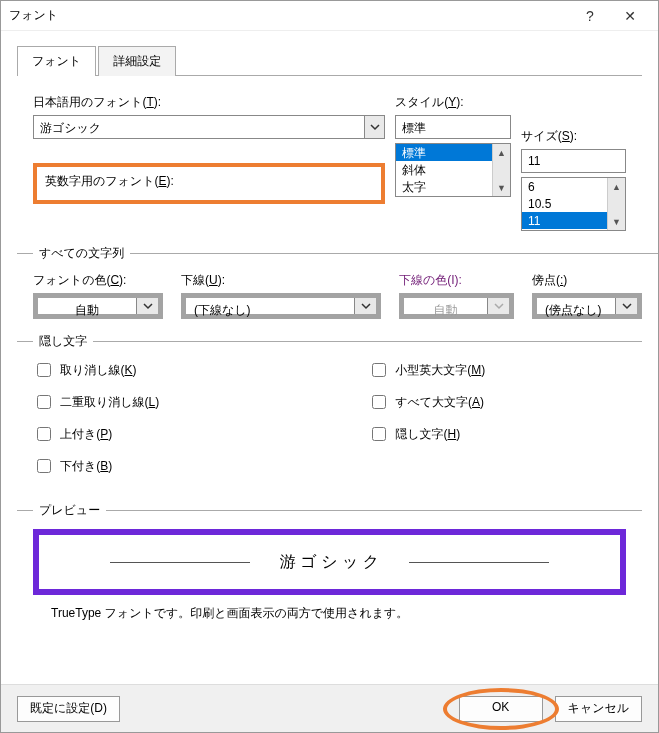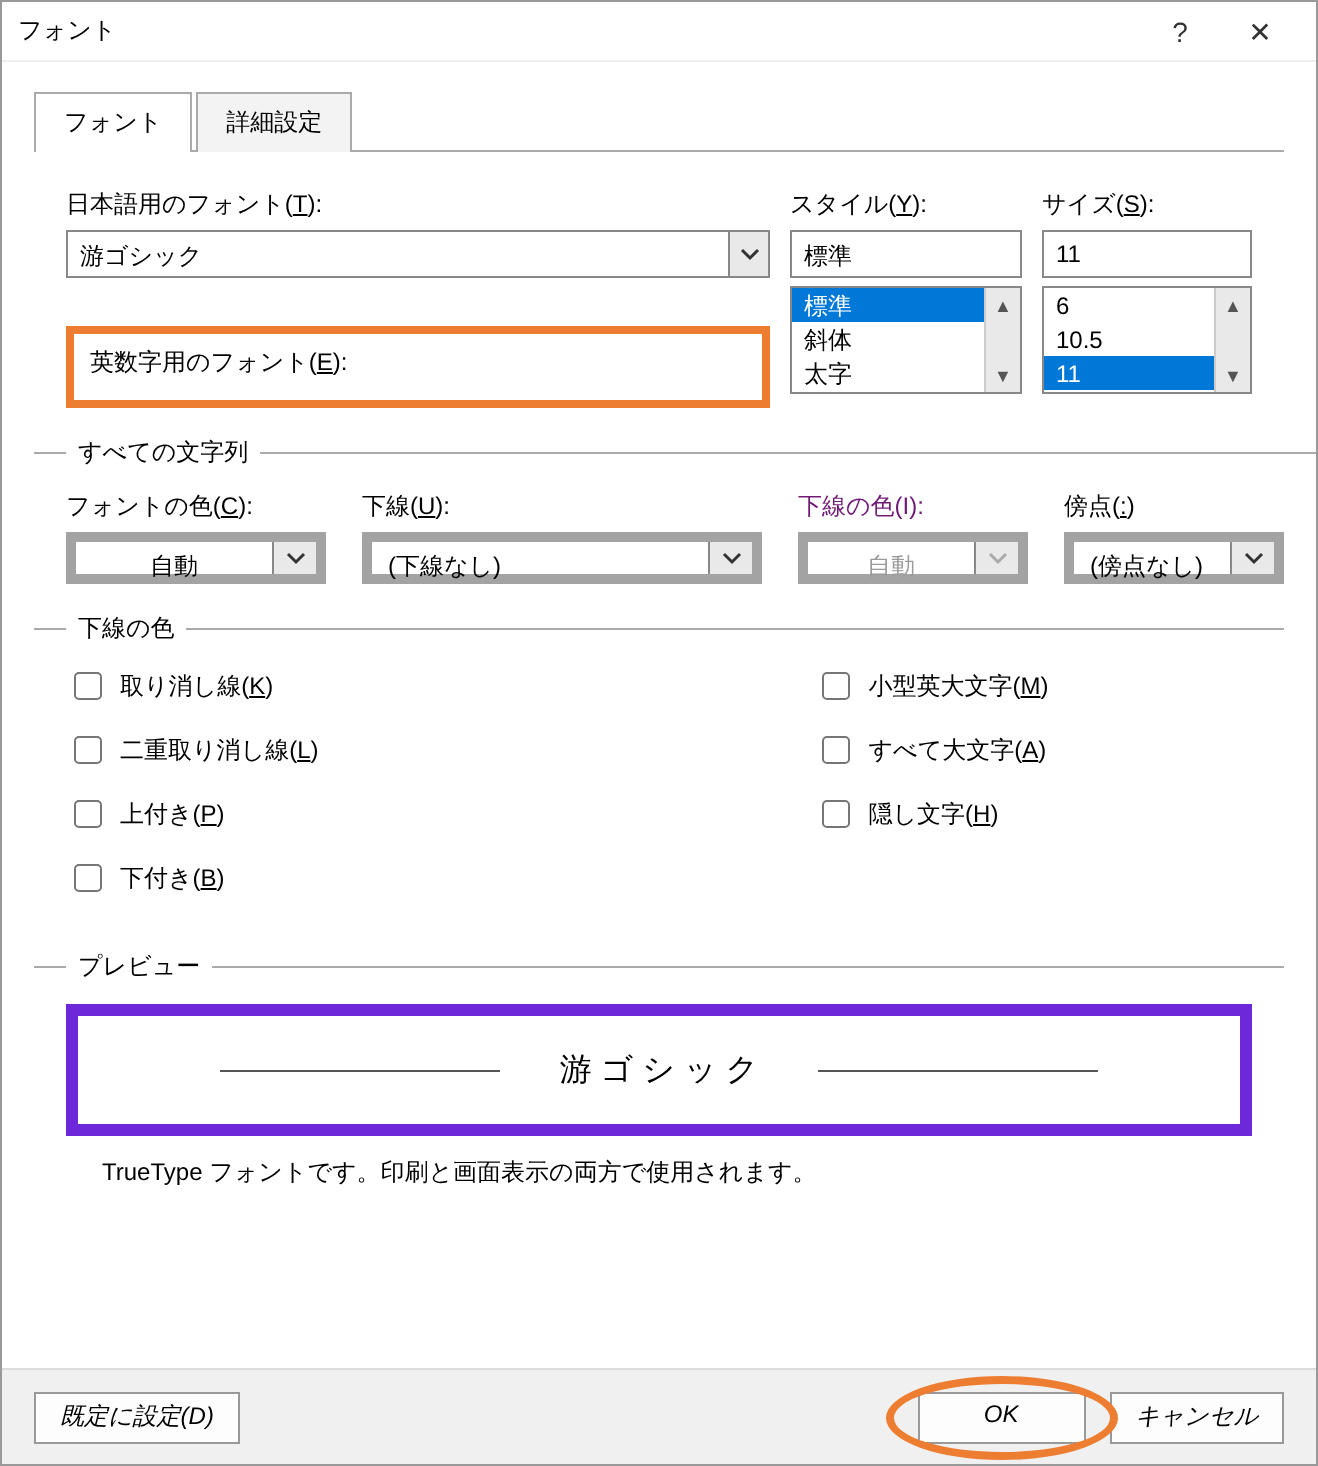--- a/index.html
+++ b/index.html
@@ -8,21 +8,21 @@
   .titlebar { height: 30px; background: #fff; display: flex; align-items: center; padding: 0 8px; border-bottom: 1px solid #eee; }
   .titlebar .title { flex: 1; }
   .titlebar .icon { width: 40px; text-align: center; font-size: 14px; color: #333; }
   .content { padding: 14px 16px 0 16px; }
   .tabs { display: flex; border-bottom: 1px solid #aaa; margin-bottom: 18px; }
   .tab { padding: 6px 14px; border: 1px solid #aaa; border-bottom: none; margin-right: 2px; background: #fff; position: relative; top: 1px; cursor: default; }
   .tab.inactive { background: #f3f3f3; }
   .top-grid { display: flex; gap: 10px; padding: 0 16px; }
   .col-fonts { flex: 1; }
   .col-style { width: 116px; }
-  .col-size { width: 105px; }
+  .col-size { width: 105px; margin-top: 34px; }
   .lbl { display: block; margin-bottom: 4px; }
   .underline { text-decoration: underline; }
   .combo { display: flex; }
   .combo input, .combo .val { flex: 1; border: 1px solid #888; padding: 4px 6px; height: 24px; background: #fff; }
   .combo .btn { width: 20px; height: 24px; border: 1px solid #888; border-left: none; background: #e9e9e9; display: flex; align-items: center; justify-content: center; }
   .listbox { border: 1px solid #888; height: 54px; overflow: hidden; position: relative; display: flex; }
   .listbox .items { flex: 1; }
   .listbox .item { padding: 1px 6px; height: 17px; line-height: 16px; }
   .listbox .item.selected { background: #0078d7; color: #fff; }
   .listbox .scroll { width: 18px; background: #e9e9e9; border-left: 1px solid #ccc; display: flex; flex-direction: column; }
@@ -31,30 +31,30 @@
   .orange-box { border: 4px solid #ed7d31; padding: 6px 8px; margin-top: 24px; }
   fieldset { border: none; border-top: 1px solid #aaa; margin: 14px 0 0 0; padding: 10px 16px 0 16px; }
   legend { padding: 0 6px; }
   .row-controls { display: flex; gap: 18px; }
   .ctl { display: flex; flex-direction: column; }
   .dropdown { display: flex; border: 5px solid #a3a3a3; height: 26px; background: #fff; }
   .dropdown .val { flex: 1; padding: 4px 8px; }
   .dropdown .btn { width: 22px; background: #e9e9e9; border-left: 1px solid #888; display: flex; align-items: center; justify-content: center; }
   .dropdown.disabled { color: #9a9a9a; }
   .disabled-label { color: #701a75; }
-  .check-cols { display: flex; gap: 88px; }
+  .check-cols { display: flex; gap: 49px; }
   .check-col label { display: flex; align-items: center; gap: 6px; margin-bottom: 12px; }
   .check-col input[type=checkbox]{ width: 14px; height: 14px; }
   .preview-box { border: 6px solid #6d28d9; height: 66px; display: flex; align-items: center; justify-content: center; padding: 0 40px; }
   .preview-box .line { flex: 1; border-bottom: 1px solid #555; max-width: 140px;}
   .preview-box .sample { padding: 0 30px; font-size: 16px; }
   .note { margin: 10px 0 0 18px; }
   .footer { position: absolute; bottom: 0; left: 0; right: 0; height: 48px; background: #f0f0f0; border-top: 1px solid #ddd; display: flex; align-items: center; padding: 0 16px; gap: 8px; }
   .footer .spacer { flex: 1; }
-  .btn-std { min-width: 84px; height: 26px; border: 1px solid #999; background: #fdfdfd; text-align: center; padding: 3px 12px; cursor: default; font-style: italic; }
+  .btn-std { min-width: 84px; height: 26px; border: 1px solid #999; background: #fdfdfd; text-align: center; padding: 3px 12px; cursor: default; }
   .ok-wrap { position: relative; margin-right: 4px;}
   .oval { position: absolute; border: 4px solid #ed7d31; border-radius: 50%; top: -8px; left: -16px; right: -16px; bottom: -8px; pointer-events:none;}
   svg.chev { width: 10px; height: 10px; }
 </style>
 </head>
 <body>
 
 <div class="window">
   <div class="titlebar">
     <span class="title">フォント</span>
@@ -176,21 +176,21 @@
                 <svg class="chev" viewBox="0 0 10 10">
                   <path d="M1 3 L5 7 L9 3" fill="none" stroke="#333" stroke-width="1.5"></path>
                 </svg>
               </div>
           </div>
         </div>
       </div>
     </fieldset>
 
     <fieldset>
-      <legend>下線の色</legend>
+      <legend>隠し文字</legend>
       <div class="check-cols">
         <div class="check-col">
           <label>
               <input type="checkbox" style="">
               <span><span>取り消し線(</span><span class="underline">K</span>)</span>
             </label>
           <label>
               <input type="checkbox" style="">
               <span><span>二重取り消し線(</span><span class="underline">L</span>)</span>
             </label>

